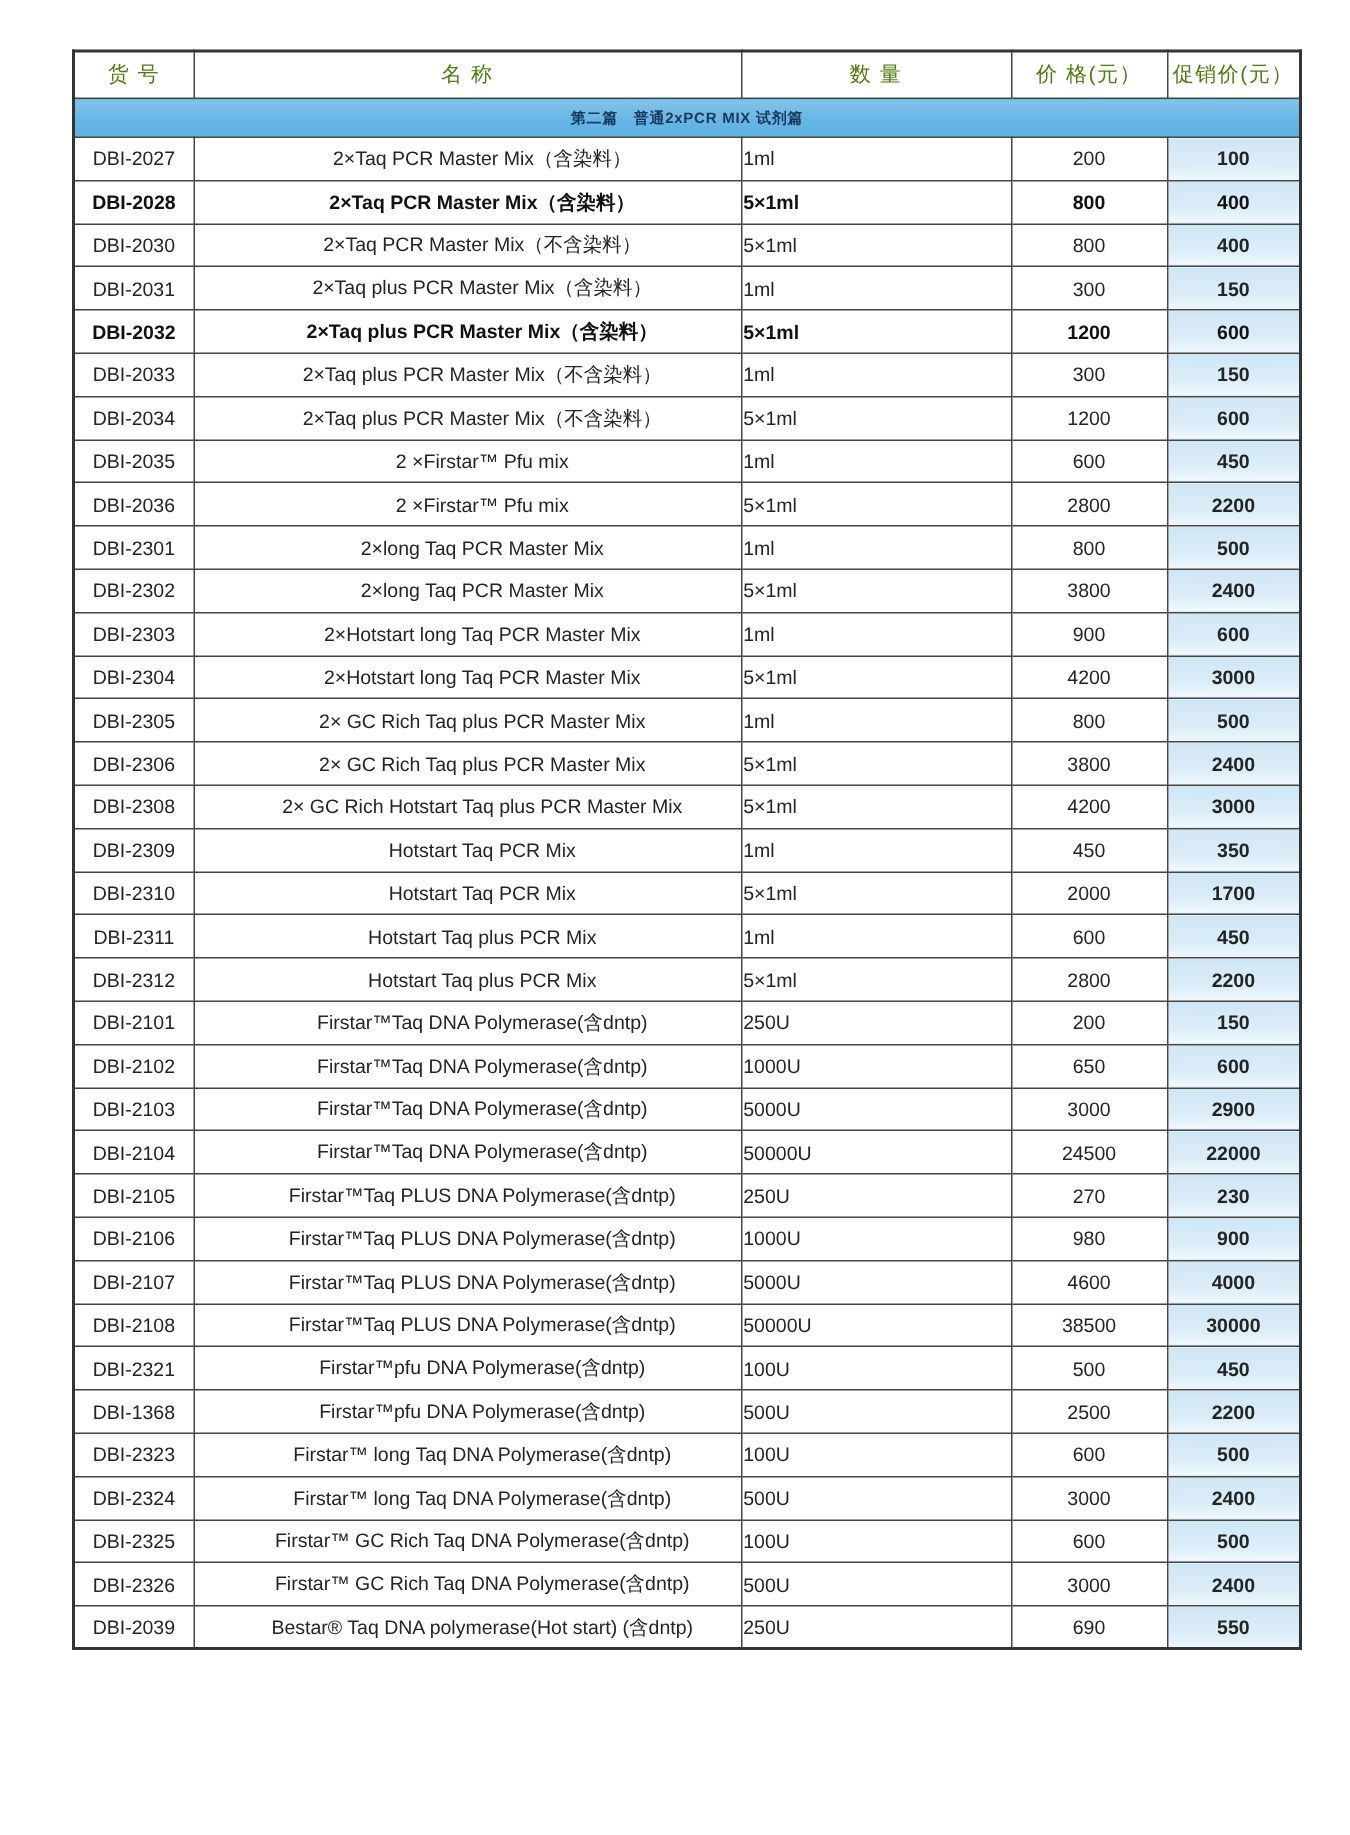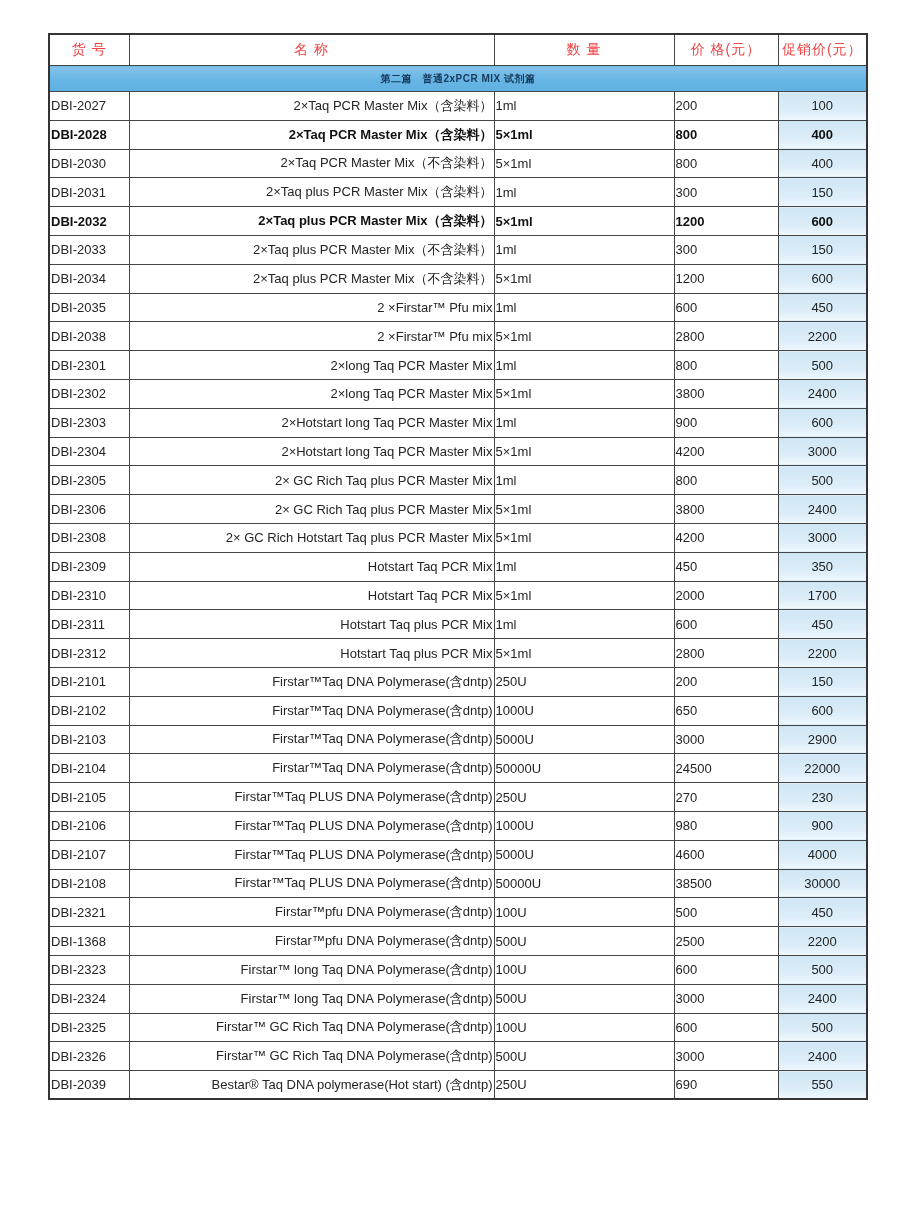--- a/index.html
+++ b/index.html
@@ -30,46 +30,47 @@
   }
   .price-table th, .price-table td {
     border: 1px solid #454545;
     overflow: hidden;
     white-space: nowrap;
   }
   .price-table thead th {
     height: 28px;
     font-size: 14px;
     font-weight: 500;
-    color: #ef4444;
+    color: #4d7c0f;
     text-align: center;
     background: #ffffff;
     letter-spacing: 1px;
   }
   tr.band td {
     height: 23px;
     background: linear-gradient(180deg, #84c3ea 0%, #66b5e5 55%, #5fb1e2 100%);
     text-align: center;
     font-weight: bold;
     font-size: 10px;
     color: #17395c;
     letter-spacing: 0.5px;
   }
   tr.data {
     height: 28.8px;
     font-size: 13px;
     color: #242424;
   }
-  tr.data td.code  { text-align: left; }
-  tr.data td.name  { text-align: right; padding-left: 21px; }
+  tr.data td.code  { text-align: center; }
+  tr.data td.name  { text-align: center; padding-left: 21px; }
   tr.data td.qty   { text-align: left; }
-  tr.data td.price { text-align: left; }
+  tr.data td.price { text-align: center; }
   tr.data td.promo {
     text-align: center;
     background: linear-gradient(180deg, #cfe6f5 0%, #dcedf8 65%, #eff8fd 100%);
+    font-weight: bold;
   }
   tr.data.bold td { font-weight: bold; color: #111; }
 </style>
 </head>
 <body>
 
 <div class="page">
   <table class="price-table">
     <colgroup>
       <col style="width:80px">
@@ -141,21 +142,21 @@
           <td class="promo">600</td>
         </tr>
         <tr class="data">
           <td class="code">DBI-2035</td>
           <td class="name">2 ×Firstar™ Pfu mix</td>
           <td class="qty">1ml</td>
           <td class="price">600</td>
           <td class="promo">450</td>
         </tr>
         <tr class="data">
-          <td class="code">DBI-2038</td>
+          <td class="code">DBI-2036</td>
           <td class="name">2 ×Firstar™ Pfu mix</td>
           <td class="qty">5×1ml</td>
           <td class="price">2800</td>
           <td class="promo">2200</td>
         </tr>
         <tr class="data">
           <td class="code">DBI-2301</td>
           <td class="name">2×long Taq PCR Master Mix</td>
           <td class="qty">1ml</td>
           <td class="price">800</td>

